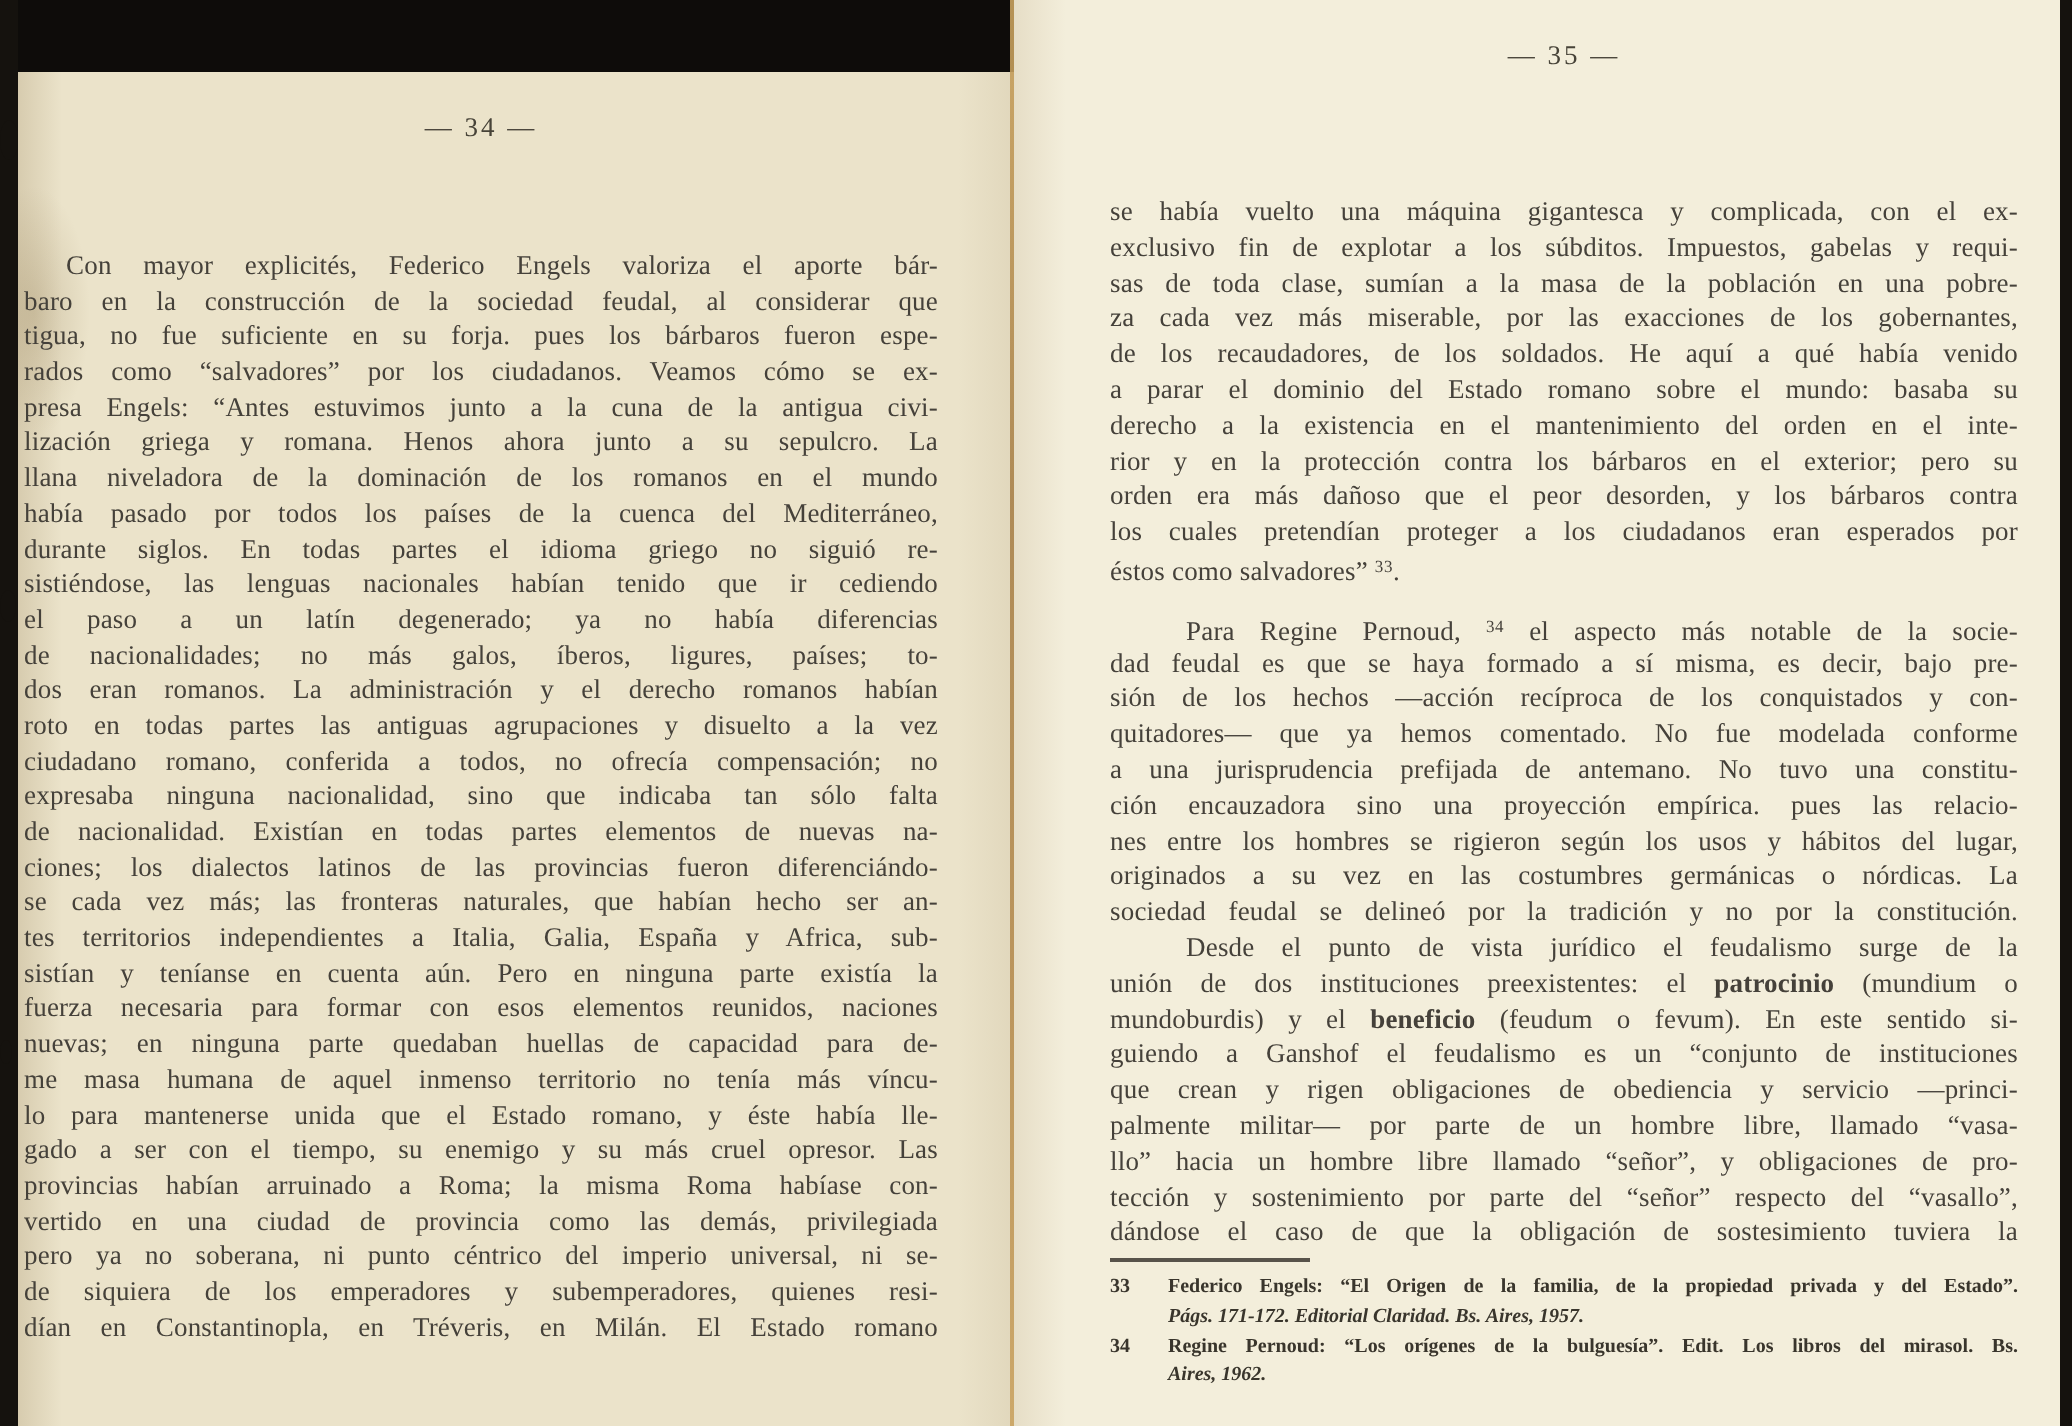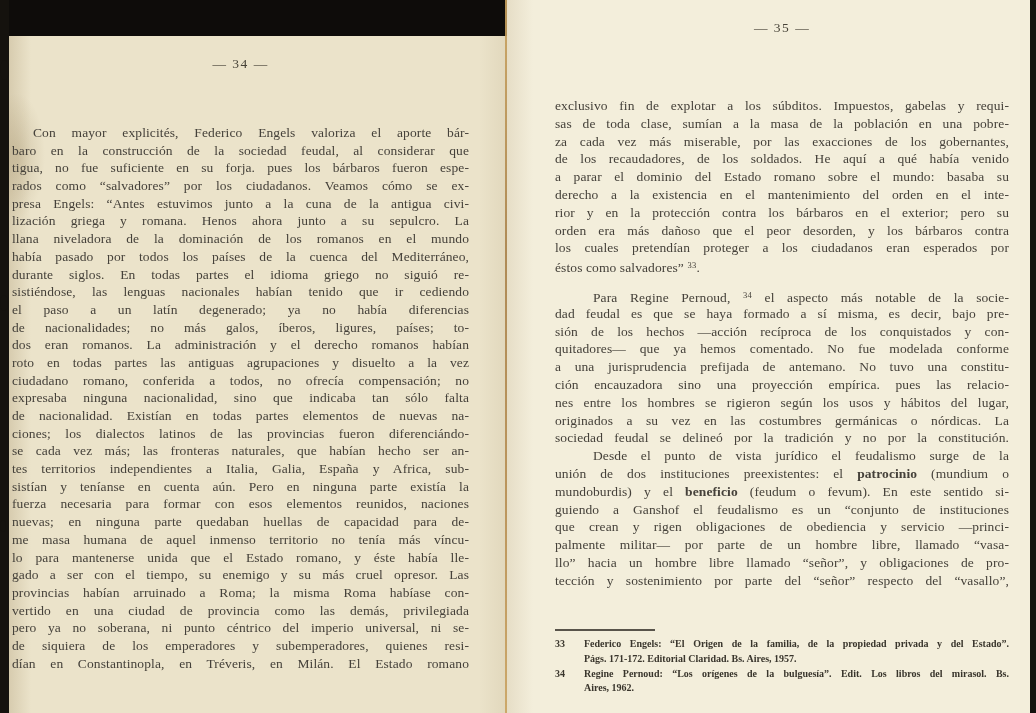--- a/index.html
+++ b/index.html
@@ -75,21 +75,21 @@
   .footnotes {
     position:absolute; left:48px; top:637px; width:454px;
     font-size:10px; font-weight:bold; color:#39352c;
   }
   .fn-line {
     position:relative; padding-left:29px;
     height:14.8px; line-height:14.8px;
     text-align:justify; text-align-last:justify;
     overflow:hidden;
   }
-  .fn-line.cont { text-align:right; text-align-last:left; }
+  .fn-line.cont { text-align:right; text-align-last:left;font-style:italic; }
   .fn-num { position:absolute; left:0; top:0; }
 </style>
 </head>
 <body>
 
 <div class="scan">
   <div class="edge left"></div>
   <div class="blob b1"></div>
   <div class="blob b2"></div>
   <div class="blob b3"></div>
@@ -132,20 +132,21 @@
         </div>
       </div>
   </div>
 
   <div class="gutter"></div>
 
   <div class="page page-right">
     <div class="pagenum pn-right">— 35 —</div>
     <div class="body body-right" id="right-body">
         <div class="para">
+          <div class="line first">se había vuelto una máquina gigantesca y complicada, con el ex-</div>
           <div class="line">exclusivo fin de explotar a los súbditos. Impuestos, gabelas y requi-</div>
           <div class="line">sas de toda clase, sumían a la masa de la población en una pobre-</div>
           <div class="line">za cada vez más miserable, por las exacciones de los gobernantes,</div>
           <div class="line">de los recaudadores, de los soldados. He aquí a qué había venido</div>
           <div class="line">a parar el dominio del Estado romano sobre el mundo: basaba su</div>
           <div class="line">derecho a la existencia en el mantenimiento del orden en el inte-</div>
           <div class="line">rior y en la protección contra los bárbaros en el exterior; pero su</div>
           <div class="line">orden era más dañoso que el peor desorden, y los bárbaros contra</div>
           <div class="line">los cuales pretendían proteger a los ciudadanos eran esperados por</div>
           <div class="line short-last">éstos como salvadores” <sup>33</sup>.</div>
@@ -163,20 +164,21 @@
         </div>
         <div class="para indent">
           <div class="line first">Desde el punto de vista jurídico el feudalismo surge de la</div>
           <div class="line">unión de dos instituciones preexistentes: el <b>patrocinio</b> (mundium o</div>
           <div class="line">mundoburdis) y el <b>beneficio</b> (feudum o fevum). En este sentido si-</div>
           <div class="line">guiendo a Ganshof el feudalismo es un “conjunto de instituciones</div>
           <div class="line">que crean y rigen obligaciones de obediencia y servicio —princi-</div>
           <div class="line">palmente militar— por parte de un hombre libre, llamado “vasa-</div>
           <div class="line">llo” hacia un hombre libre llamado “señor”, y obligaciones de pro-</div>
           <div class="line">tección y sostenimiento por parte del “señor” respecto del “vasallo”,</div>
+          <div class="line">dándose el caso de que la obligación de sostesimiento tuviera la</div>
         </div>
       </div>
     <div class="fn-sep"></div>
     <div class="footnotes" id="footnotes">
         <div class="fn-line"><span class="fn-num">33</span>Federico Engels: “El Origen de la familia, de la propiedad privada y del Estado”.</div>
         <div class="fn-line cont">Págs. 171-172. Editorial Claridad. Bs. Aires, 1957.</div>
         <div class="fn-line"><span class="fn-num">34</span>Regine Pernoud: “Los orígenes de la bulguesía”. Edit. Los libros del mirasol. Bs.</div>
         <div class="fn-line cont">Aires, 1962.</div>
       </div>
   </div>

